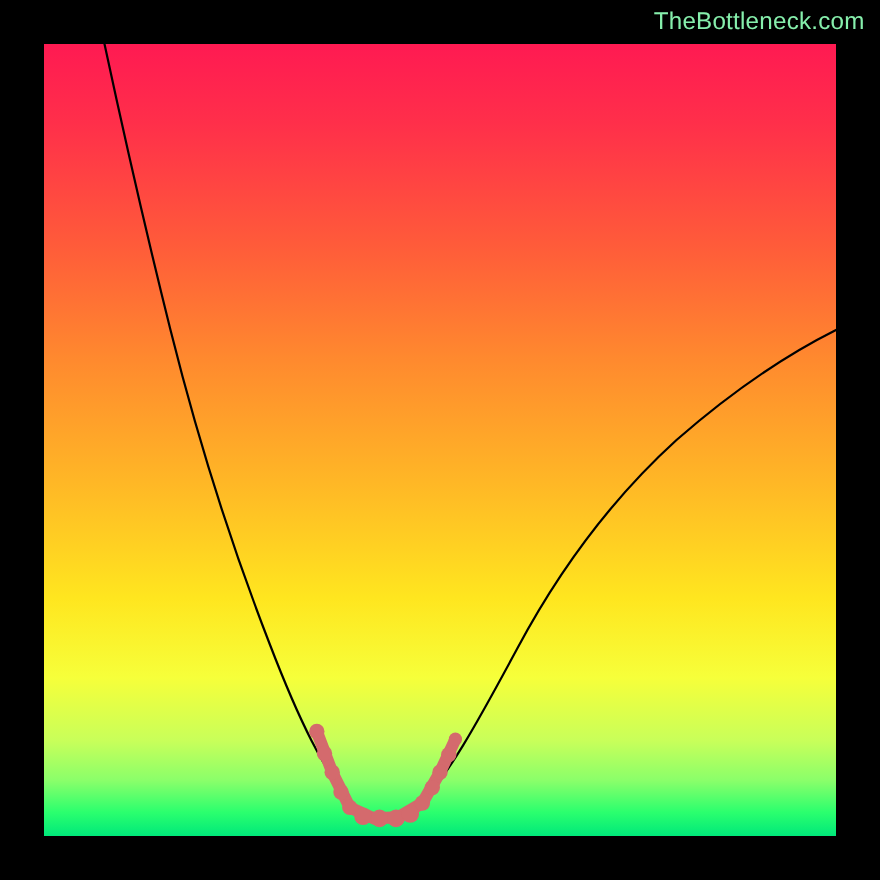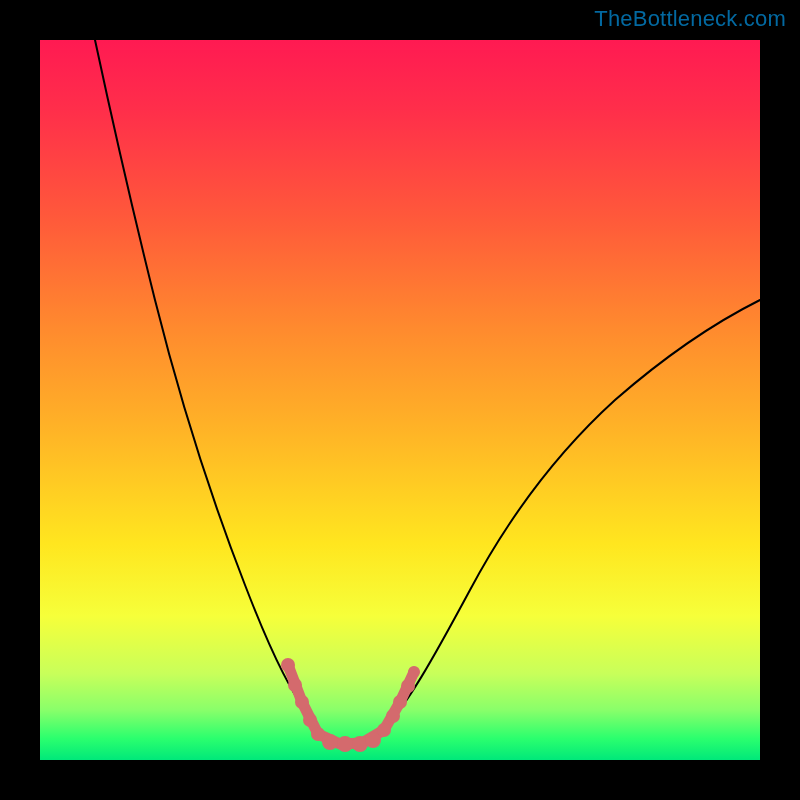--- a/index.html
+++ b/index.html
@@ -38,21 +38,21 @@
       #c8ff5a 88%,
       #8aff6a 93%,
       #2bff6e 97%,
       #00e87a 100%
     );
   }
   .watermark {
     position: absolute;
     top: 6px;
     right: 14px;
-    color: #0369a1;
+    color: #86efac;
     font-size: 22px;
     letter-spacing: 0.2px;
     font-weight: 400;
     user-select: none;
   }
   svg.curves {
     position: absolute;
     left: 0;
     top: 0;
     width: 720px;

